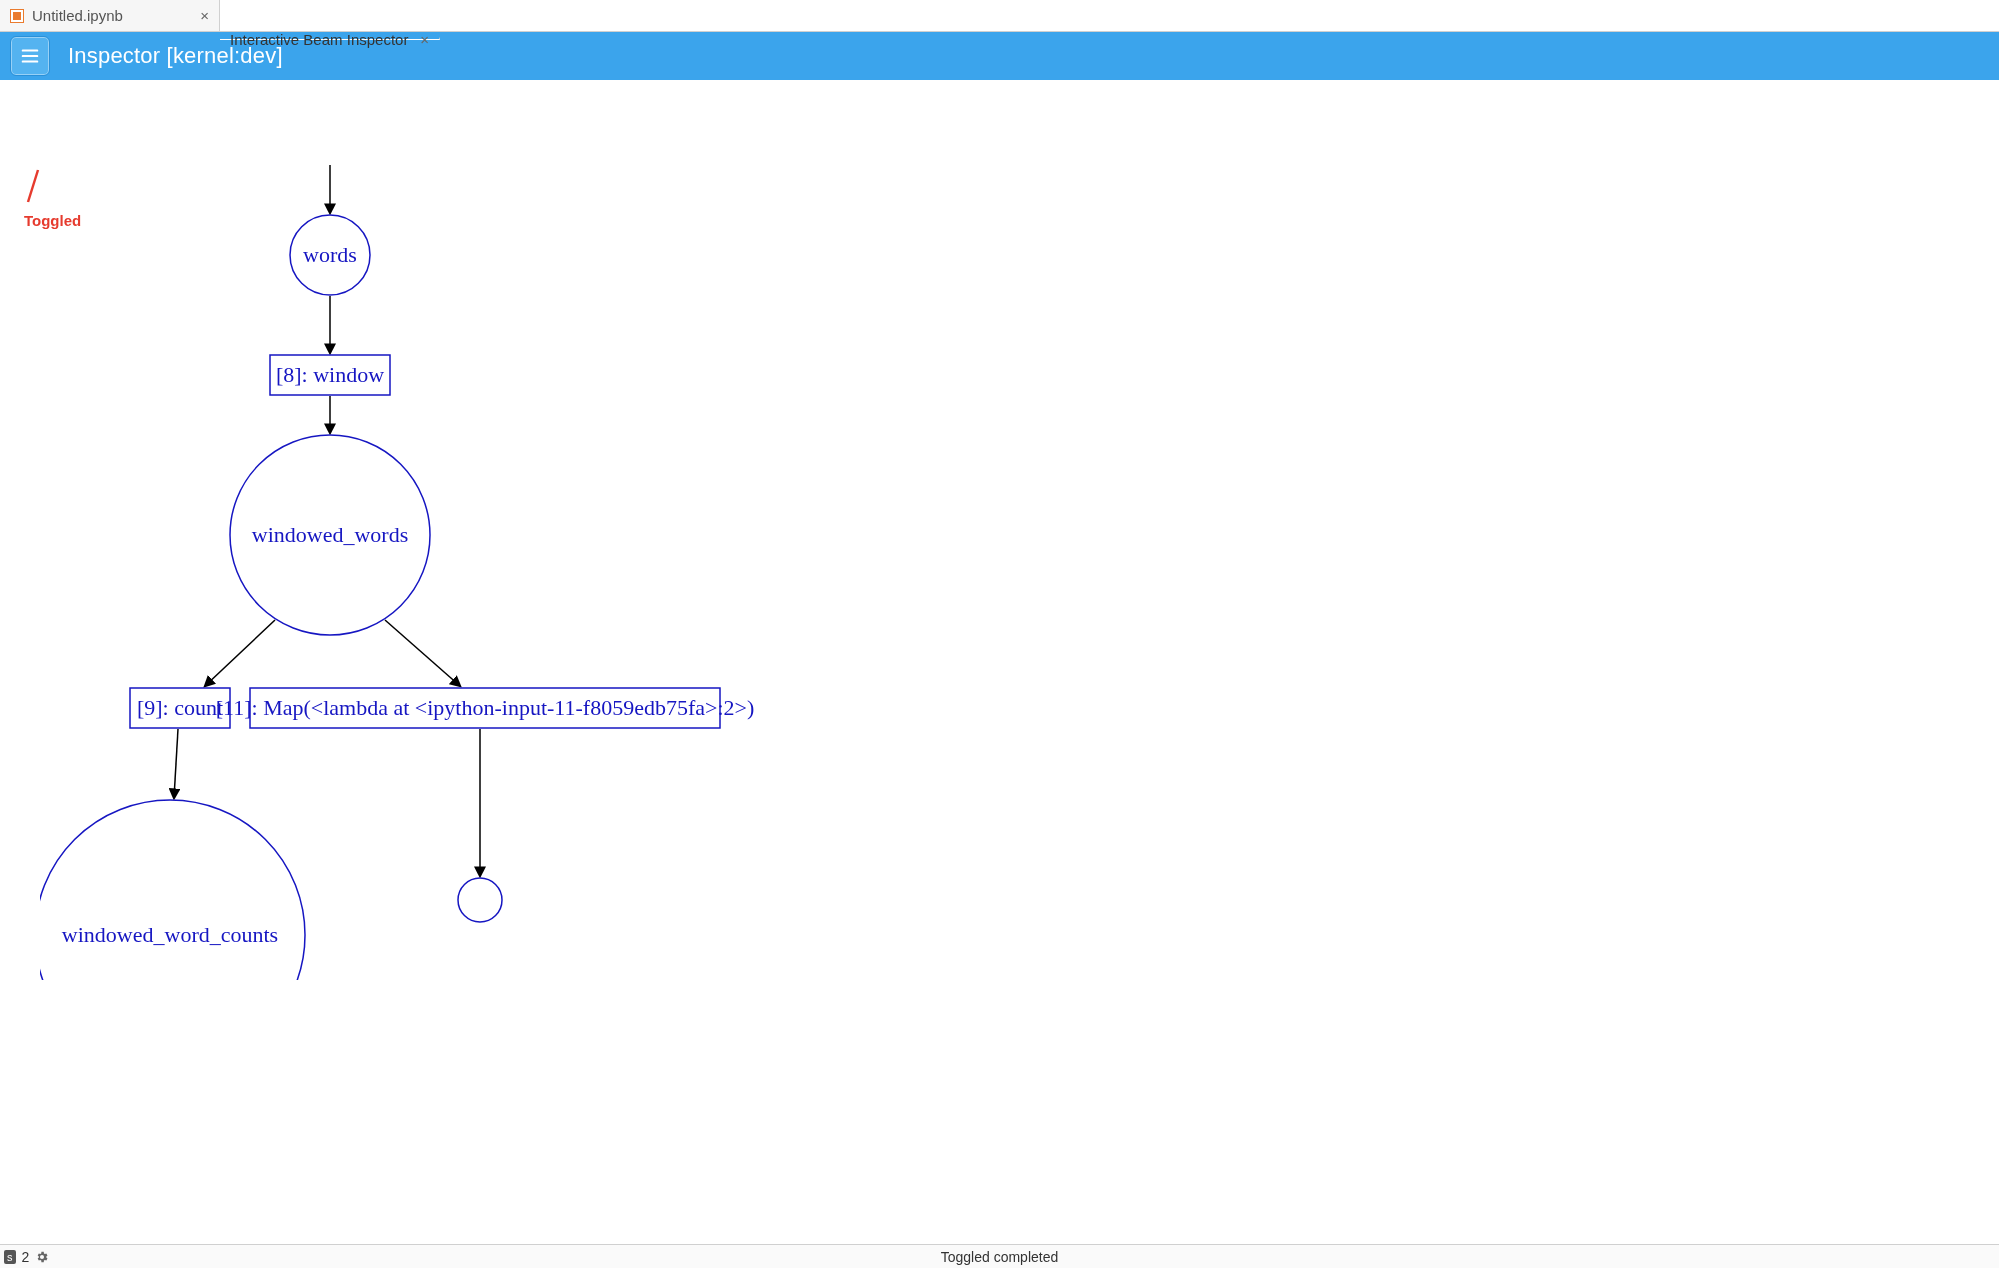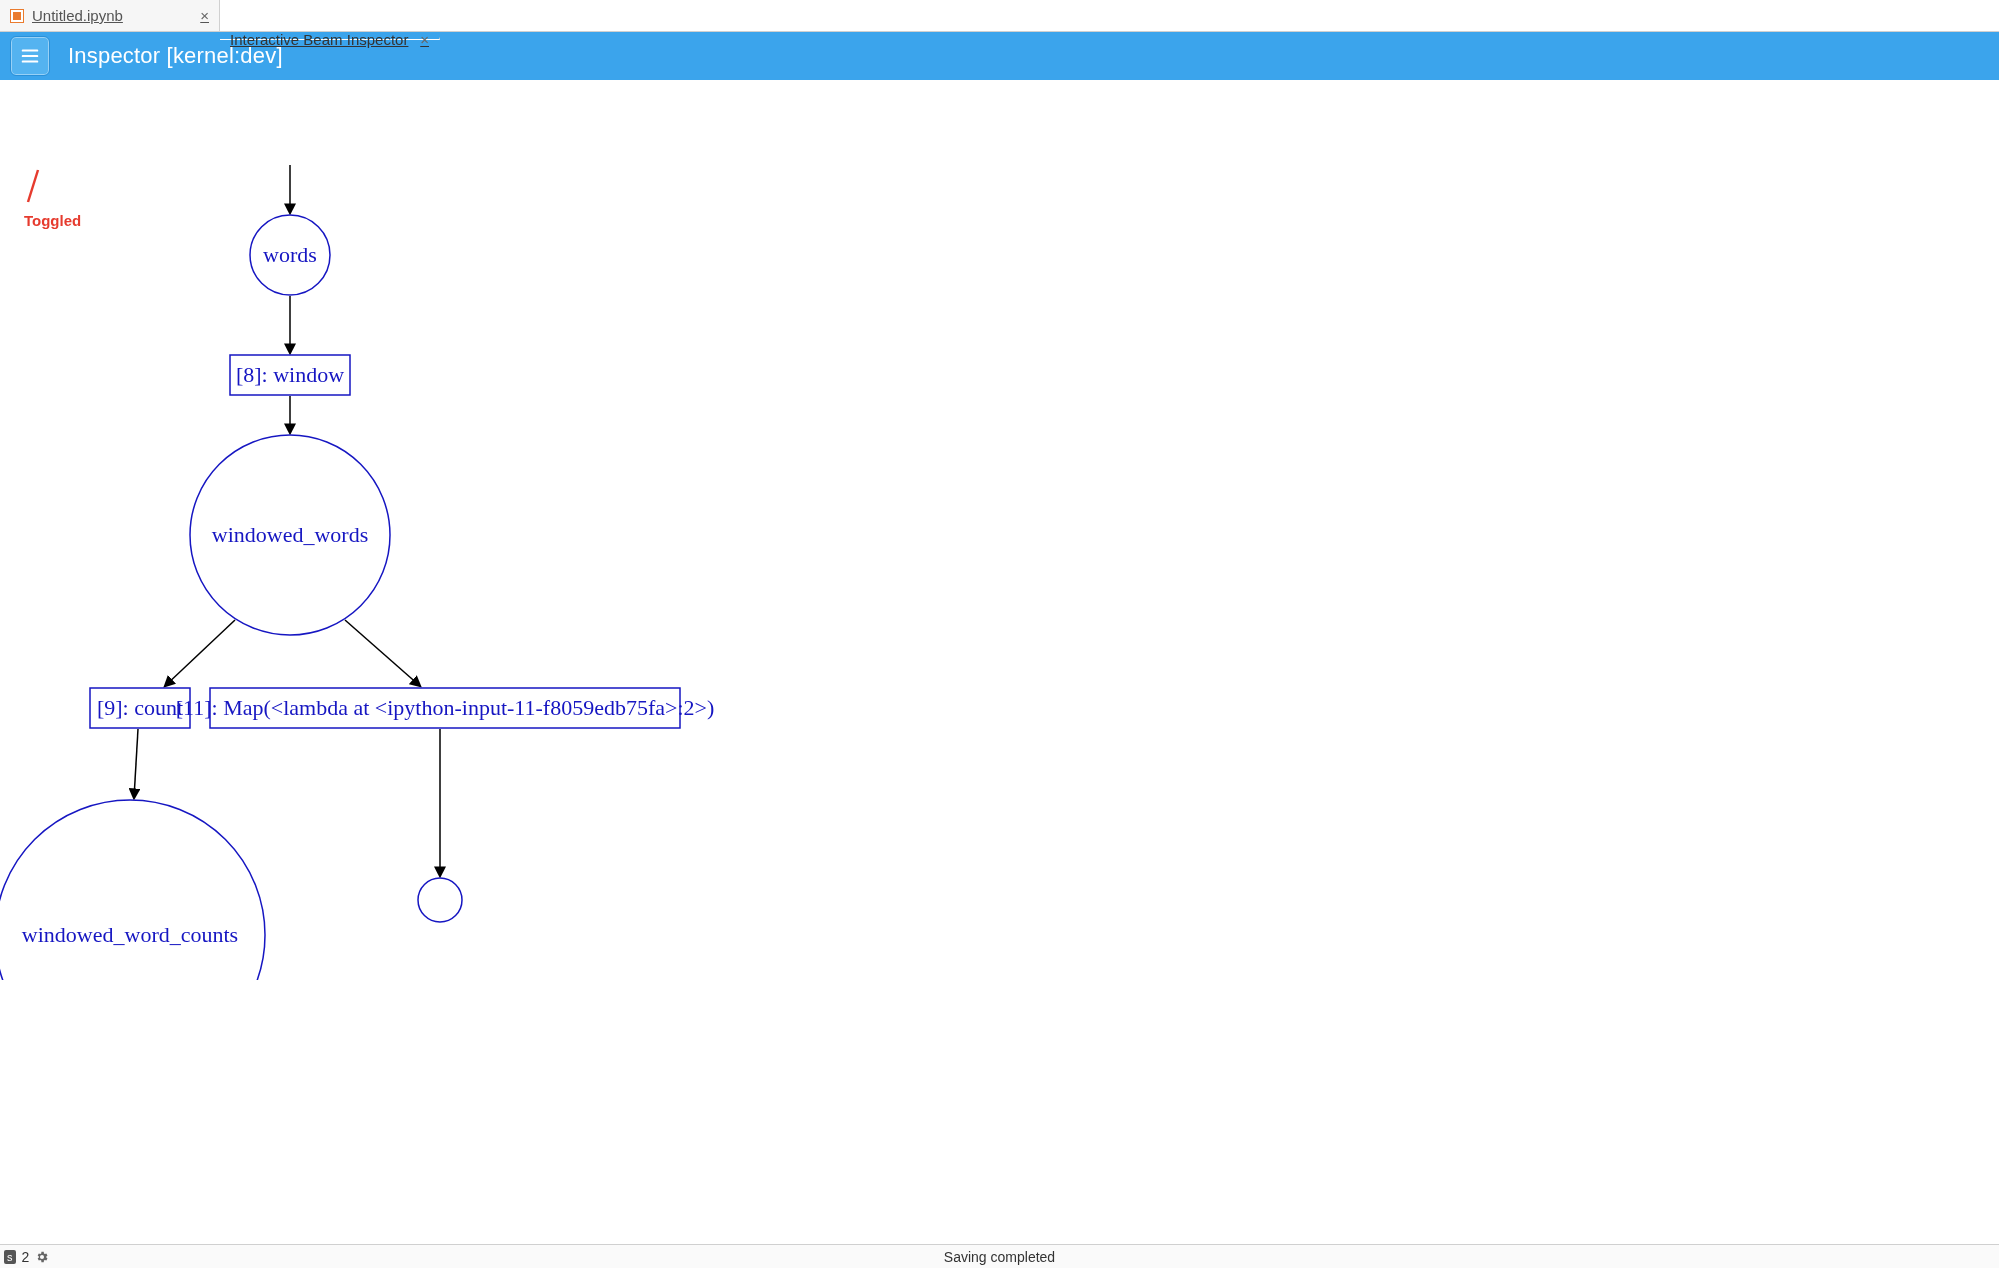--- a/index.html
+++ b/index.html
@@ -1,41 +1,41 @@
 <!DOCTYPE html>
 <html><head>
 <meta charset="utf-8">
 <style>
   * { box-sizing: border-box; }
   html, body { margin:0; padding:0; width:100%; height:100%; font-family: -apple-system, "Helvetica Neue", Arial, sans-serif; background:#fff; color:#222; }
   .app { display:flex; flex-direction:column; height:100vh; }
   
   
   .tabstrip { display:flex; align-items:stretch; height:32px; border-bottom:1px solid #d0d0d0; background:#fff; font-size:15px; }
-  .tab { display:flex; align-items:center; padding:0 10px; border-right:1px solid #d0d0d0; min-width:220px; position:relative; cursor:pointer;text-decoration:underline; }
+  .tab { display:flex; align-items:center; padding:0 10px; border-right:1px solid #d0d0d0; min-width:220px; position:relative; cursor:pointer; }
   .tab.inactive { background:#f6f6f6; color:#555; }
   .tab.active { background:#fff; color:#333; border-bottom:1px solid #fff; margin-bottom:-1px; border-top:2px solid #3ba4ec;margin-top:37px; }
   .tab .icon { width:14px; height:14px; margin-right:8px; display:inline-block; }
   .tab .close { margin-left:auto; padding-left:10px; color:#666; font-size:15px; line-height:1; }
   .nb-icon { background:#fff; border:1px solid #ea7b2e; position:relative; }
   .nb-icon::after { content:""; position:absolute; inset:2px; background:#ea7b2e; }
 
   
   .toolbar { display:flex; align-items:center; height:48px; background:#3ba4ec; color:#fff; padding:0 10px; }
   .hamburger-btn { width:40px; height:40px; border-radius:6px; background:#54b3f0; display:flex; align-items:center; justify-content:center; border:1px solid #2a90d8; box-shadow: inset 0 0 0 1px rgba(255,255,255,0.4); cursor:pointer; }
   .hamburger-btn svg { width:22px; height:22px; fill:#fff; }
   .toolbar-title { margin-left:18px; font-size:22px; font-weight:500; letter-spacing:0.2px; }
 
   
   .annot { position:absolute; left:24px; top:88px; color:#e63b2e; font-size:15px; font-weight:600; pointer-events:none; }
   .annot svg { display:block; margin-bottom:4px; }
 
   
   .canvas { flex:1; position:relative; overflow:hidden; background:#fff; }
-  .graph-wrap { position:absolute; inset:0; }
+  .graph-wrap { position:absolute; inset:0;margin-left:40px; }
   .graph-wrap svg { display:block; }
   .node-label { font-family: Georgia, 'Times New Roman', serif; font-size:22px; fill:#1616c2; }
   .node-shape { fill:#fff; stroke:#1616c2; stroke-width:1.5; }
   .edge { stroke:#000; stroke-width:1.5; fill:none; marker-end:url(#arrow); }
 
   
   .statusbar { height:24px; border-top:1px solid #d0d0d0; display:flex; align-items:center; font-size:14px; background:#fafafa; color:#333; position:relative; }
   .status-left { display:flex; align-items:center; gap:6px; padding-left:4px; }
   .status-chip { background:#555; color:#fff; border-radius:2px; padding:0 3px; font-size:11px; line-height:14px; }
   .status-icon { width:14px; height:14px; display:inline-block; }
@@ -128,15 +128,15 @@
   </div>
 
   <div class="statusbar">
     <div class="status-left">
       <span class="status-chip">s</span>
       <span>2</span>
       <svg class="status-icon" viewBox="0 0 24 24">
           <path fill="#666" d="M19.4 13a7.5 7.5 0 000-2l2-1.6-2-3.4-2.4 1a7.3 7.3 0 00-1.7-1L15 3h-4l-.3 2.9a7.3 7.3 0 00-1.7 1l-2.4-1-2 3.4L6.6 11a7.5 7.5 0 000 2l-2 1.6 2 3.4 2.4-1a7.3 7.3 0 001.7 1L11 21h4l.3-2.9a7.3 7.3 0 001.7-1l2.4 1 2-3.4zM12 15.5A3.5 3.5 0 1115.5 12 3.5 3.5 0 0112 15.5z"></path>
         </svg>
     </div>
-    <div class="status-center">Saving completed</div>
+    <div class="status-center">Toggled completed</div>
   </div>
 </div>
 
 </body></html>

